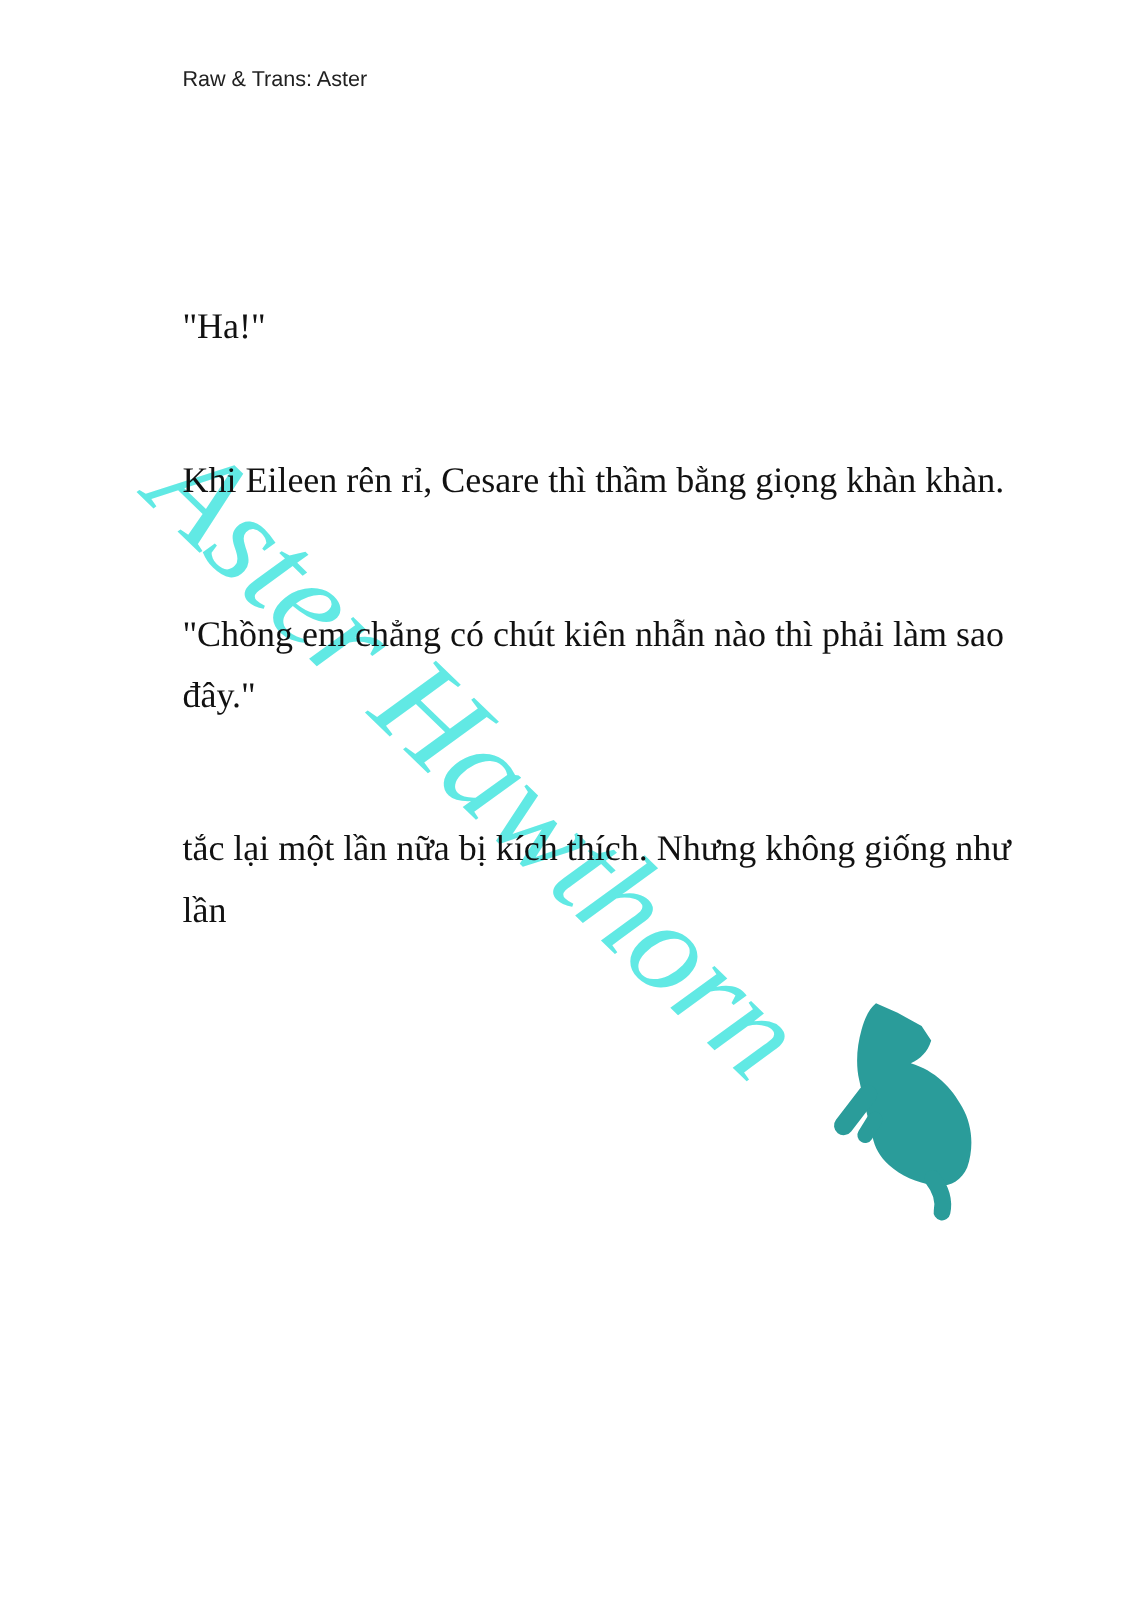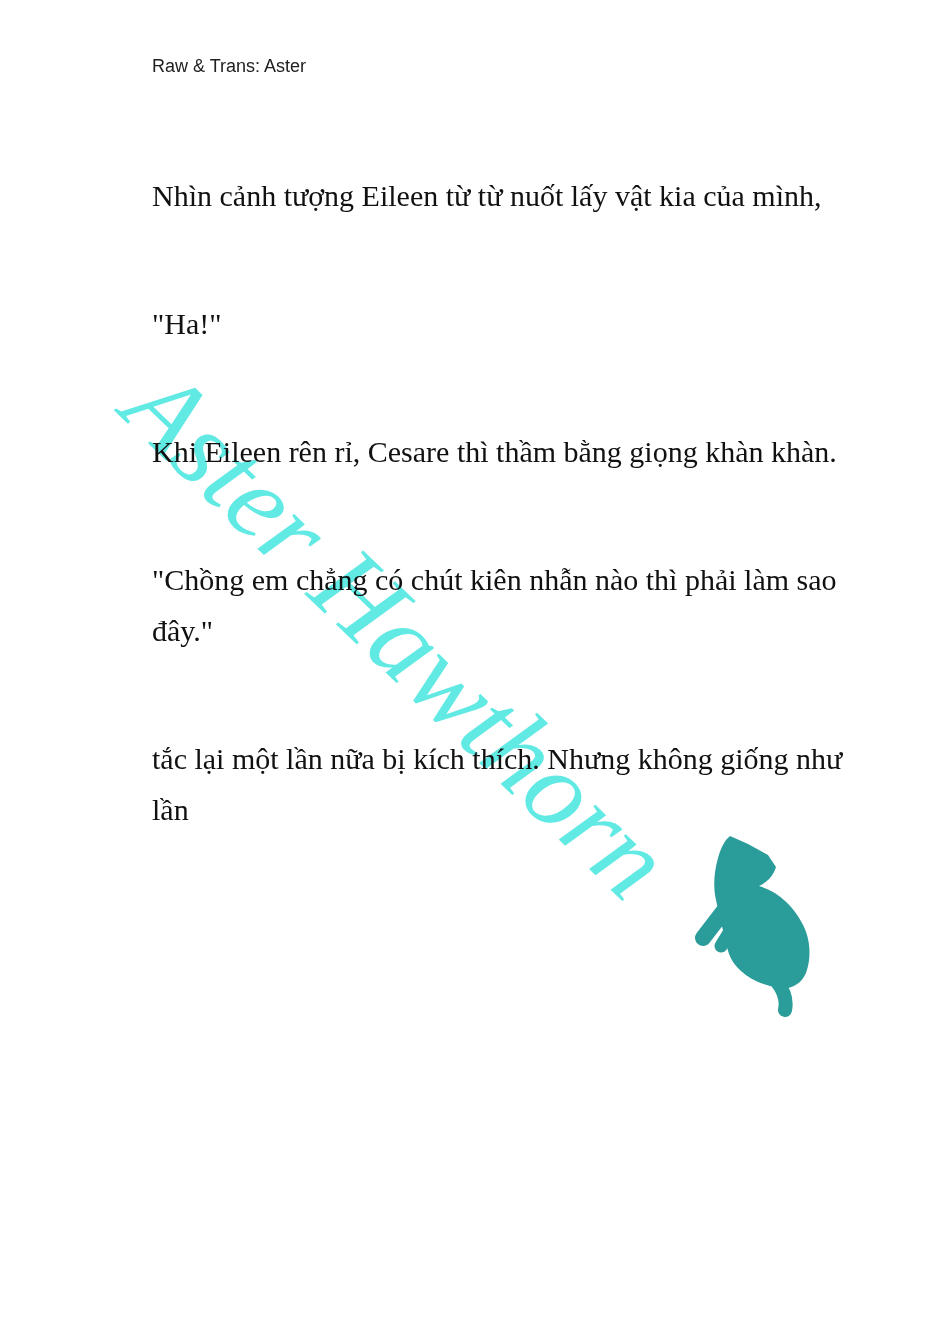--- a/index.html
+++ b/index.html
@@ -79,21 +79,20 @@
     <line x1="34" y1="82" x2="14" y2="108" stroke-width="16" stroke-linecap="round" fill="none" stroke="#2A9C9A"></line>
     <line x1="40" y1="103" x2="32" y2="116" stroke-width="13" stroke-linecap="round" fill="none" stroke="#2A9C9A"></line>
     <path d="M88,152 Q99,166 96,180" stroke-width="14" stroke-linecap="round" fill="none" stroke="#2A9C9A"></path>
   </svg>
 
   <div class="watermark">Aster Hawthorn</div>
 
   <div class="body-text">
 
     <p>
-      <span class="line">Nhìn cảnh tượng Eileen từ từ nuốt lấy vật kia của mình,</span>
     </p>
 
 
     <p>
       <span class="line">"Ha!"</span>
     </p>
 
     <p>
       <span class="line">Khi Eileen rên rỉ, Cesare thì thầm bằng giọng khàn khàn.</span>
     </p>

